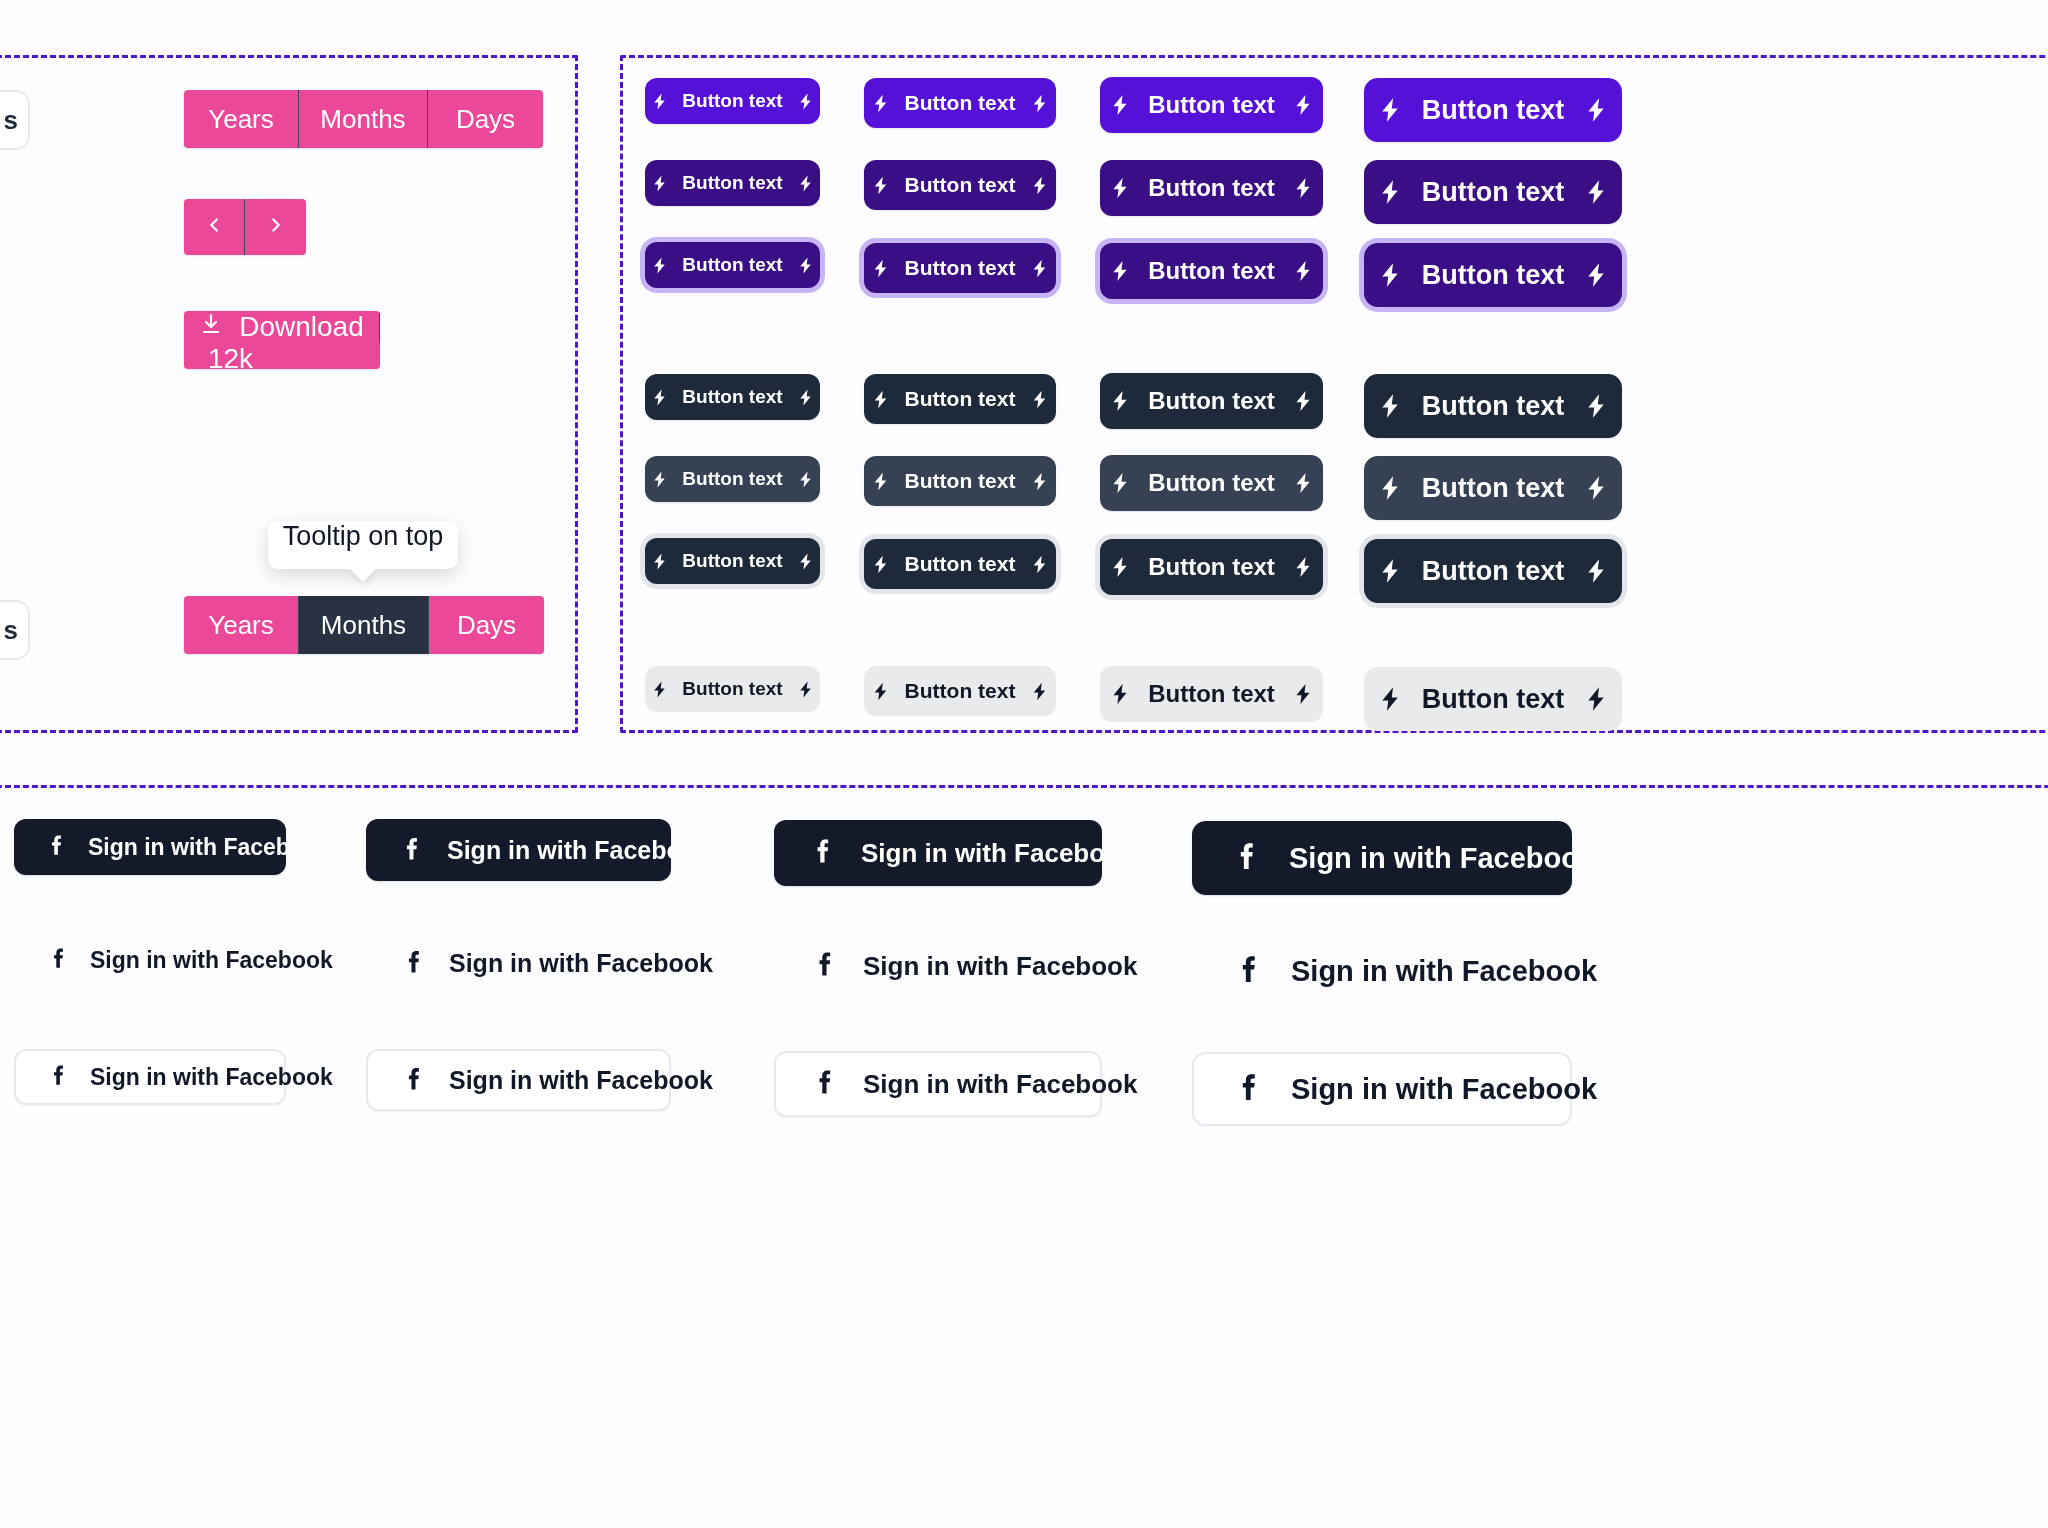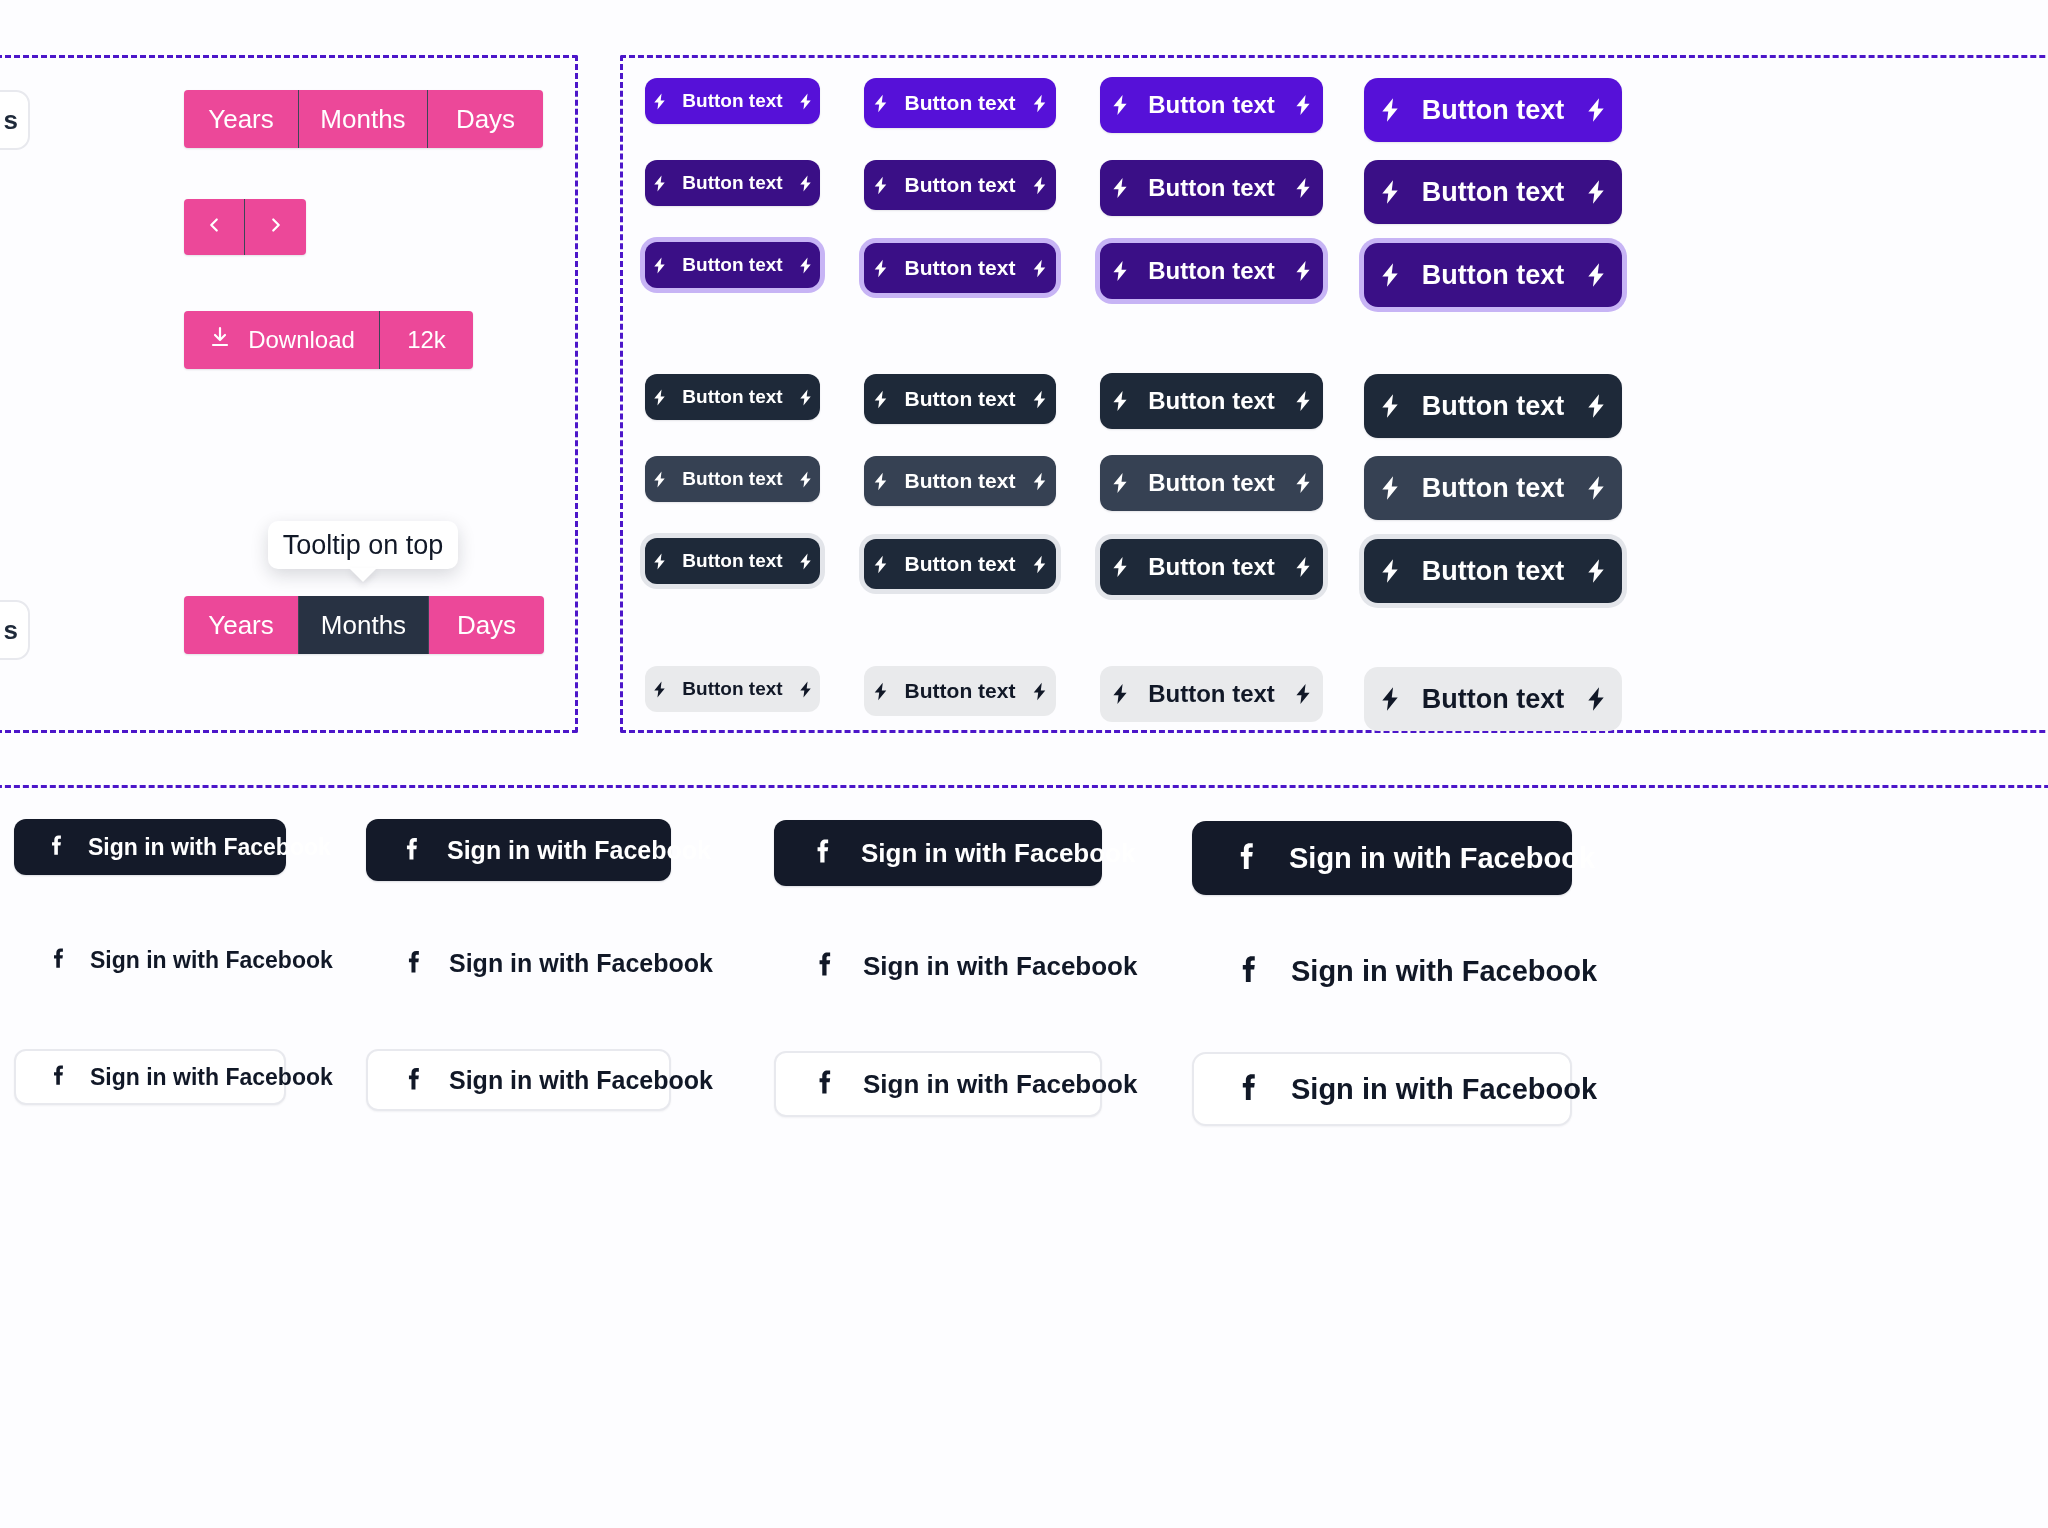--- a/index.html
+++ b/index.html
@@ -52,21 +52,21 @@
     font-weight: 700;
   }
 
   
   .tooltip {
     position: absolute;
     background: #ffffff;
     border-radius: 10px;
     box-shadow: 0 6px 18px rgba(16,24,40,.16);
     color: #111827;
-    display: flex; align-items: center; justify-content: center;
+    display: flex; justify-content: center;
     font-size: 27px;
   }
   .tooltip .arrow {
     position: absolute;
     bottom: -13px; left: 50%; margin-left: -14px;
     width: 0; height: 0;
     border-left: 14px solid transparent;
     border-right: 14px solid transparent;
     border-top: 14px solid #ffffff;
     filter: drop-shadow(0 4px 3px rgba(16,24,40,.10));
@@ -151,21 +151,21 @@
     </div>
     <div class="cell" style="width:61px;">
       <span>
         <svg width="22" height="22" viewBox="0 0 24 24" fill="none" stroke="#ffffff" stroke-width="2.4" stroke-linecap="round" stroke-linejoin="round">
           <polyline points="9 18 15 12 9 6"></polyline>
         </svg>
       </span>
     </div>
   </div>
 
-  <div class="seg" style="left:184px; top:311px; height:58px; font-size:24px; font-weight:400;">
+  <div class="seg" style="left:184px; top:311px; height:58px; font-size:28px; font-weight:400;flex-direction:column;">
     <div class="cell" style="width:196px; gap:16px;">
       <span>
         <svg width="24" height="24" viewBox="0 0 24 24" fill="none" stroke="#ffffff" stroke-width="2.2" stroke-linecap="round" stroke-linejoin="round">
           <path d="M12 3v11"></path>
           <polyline points="7 10 12 15 17 10"></polyline>
           <path d="M5 20h14"></path>
         </svg>
       </span>
       <span>Download</span>
     </div>

